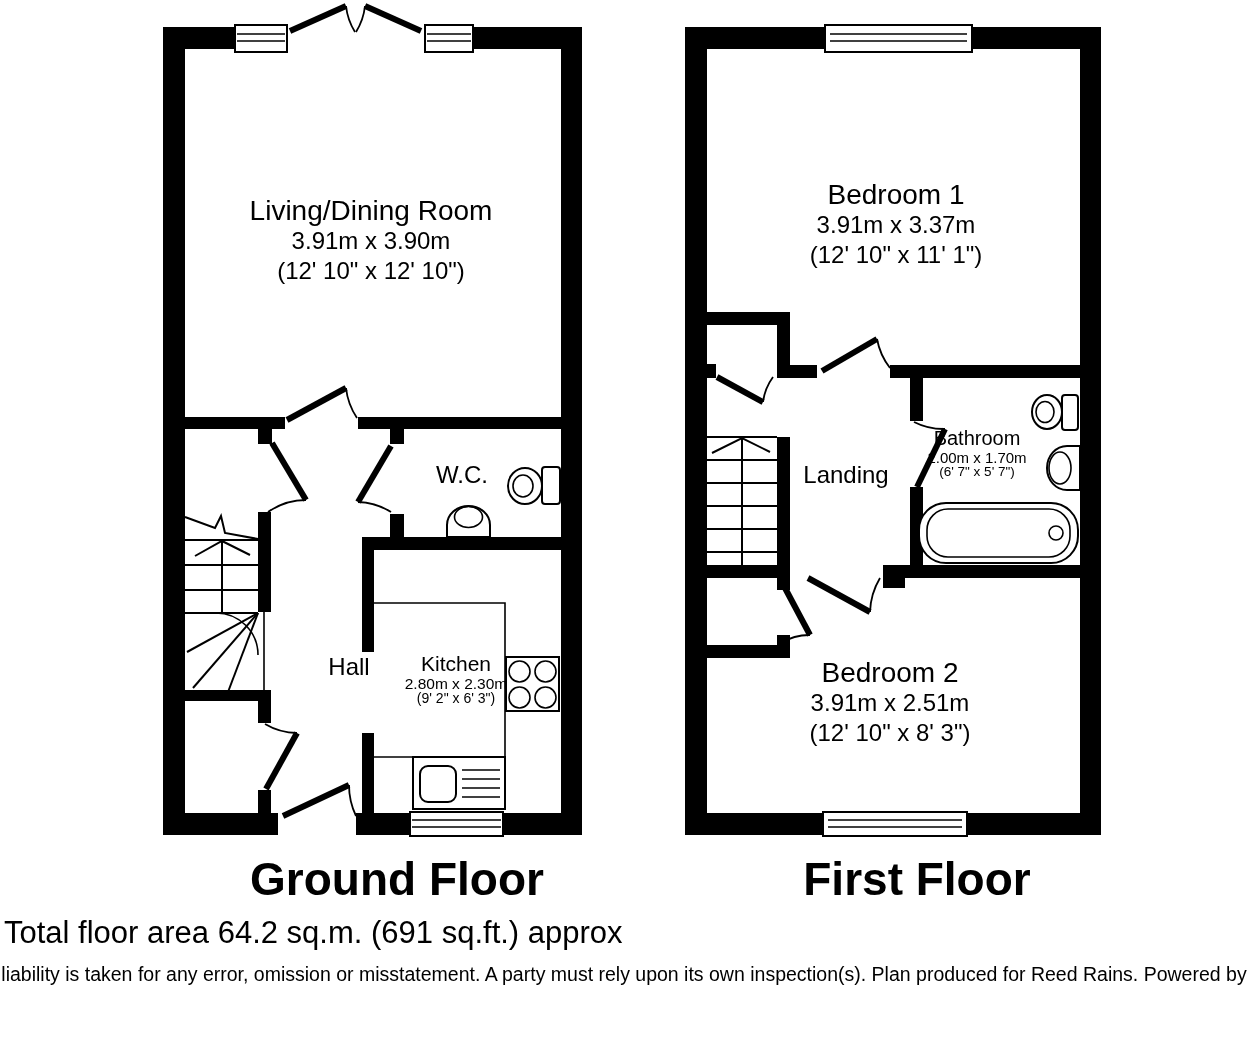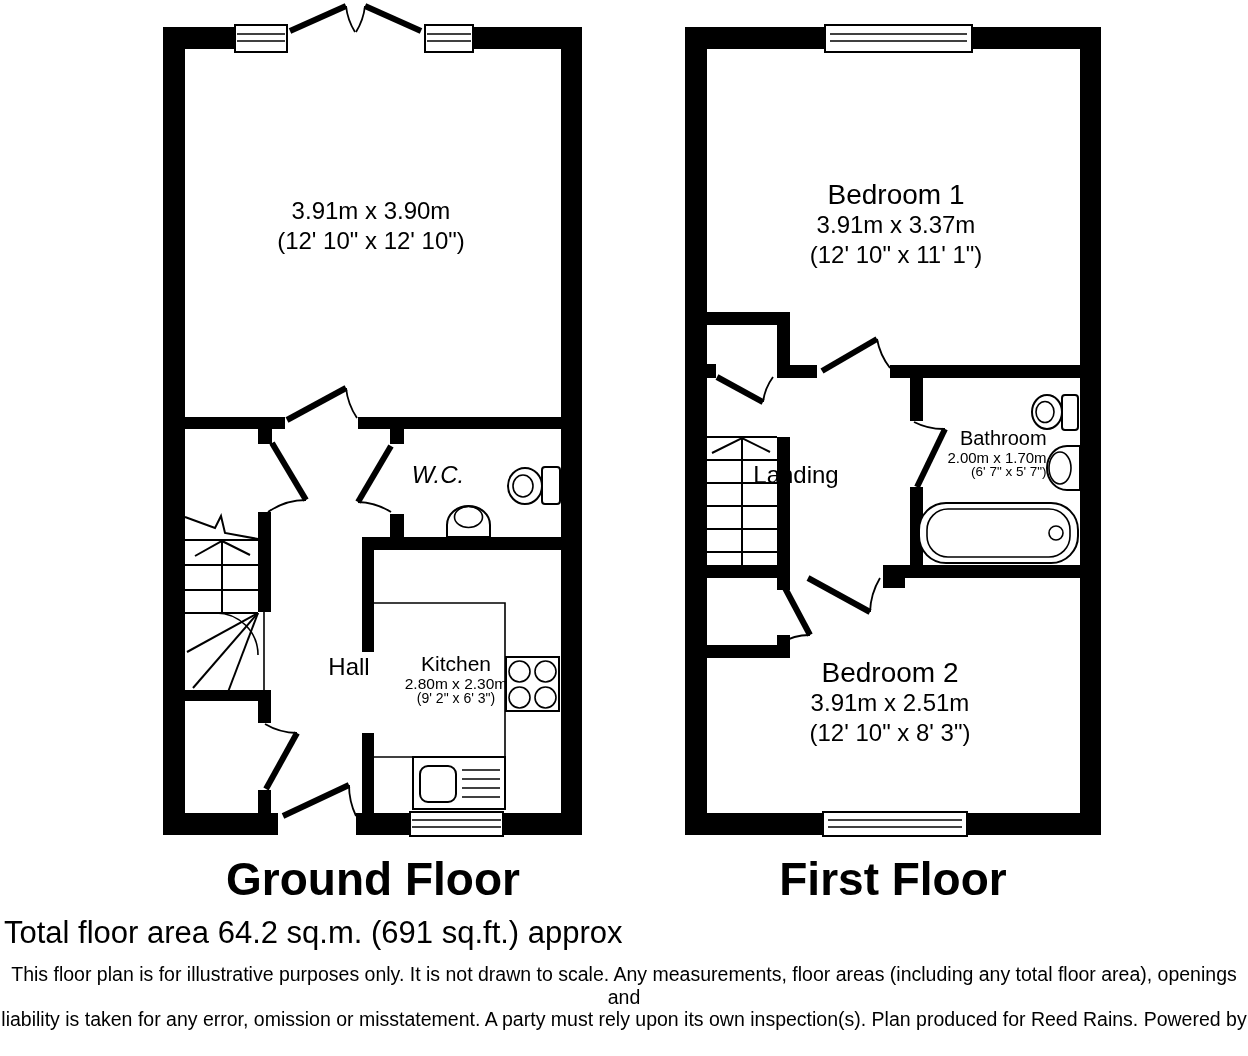--- a/index.html
+++ b/index.html
@@ -28,21 +28,21 @@
   .lbl{position:absolute;transform:translateX(-50%);text-align:center;white-space:nowrap;line-height:1.08;}
   .room-name{font-size:28px;}
   .room-dim{font-size:24px;line-height:1.25;}
   .room-name-sm{font-size:21px;}
   .room-dim-sm{font-size:15.5px;line-height:1.0;}
   .room-dim-xs{font-size:14px;line-height:1.1;}
   .bath-name{font-size:20px;}
   .bath-dim{font-size:15px;line-height:1.05;}
   .bath-dim-xs{font-size:13.5px;line-height:1.1;}
   .plain{font-size:24px;}
-  .floor-title{font-size:46px;font-weight:bold;}
+  .floor-title{font-size:46px;font-weight:bold;margin-left:24px;}
   .total{position:absolute;left:4px;top:915px;font-size:31px;}
   .disclaimer{position:absolute;left:0;top:963px;width:1248px;text-align:center;font-size:19.5px;line-height:22.5px;}
 </style>
 </head>
 <body>
 
 <svg width="1248" height="905" viewBox="0 0 1248 905">
 
   <g>
     <g>
@@ -238,56 +238,56 @@
     </g>
     <g>
       <rect class="fix" x="919" y="503" width="159" height="60" rx="27"></rect>
       <rect class="fix15" x="927" y="509" width="143" height="48" rx="21"></rect>
       <circle class="fix15" cx="1056" cy="533" r="7"></circle>
     </g>
   </g>
 </svg>
 
 <div class="lbl" style="left:371px;top:196px;">
+  <div class="room-name">Living/Dining Room</div>
   <div class="room-dim">3.91m x 3.90m</div>
   <div class="room-dim">(12' 10" x 12' 10")</div>
 </div>
 
-<div class="lbl plain" style="left:438px;top:462px;font-style:italic;">W.C.</div>
+<div class="lbl plain" style="left:462px;top:462px;">W.C.</div>
 
 <div class="lbl plain" style="left:316px;top:654px;margin-left:33px;">Hall</div>
 
 <div class="lbl" style="left:456px;top:653px;">
   <div class="room-name-sm">Kitchen</div>
   <div class="room-dim-sm">2.80m x 2.30m</div>
   <div class="room-dim-xs">(9' 2" x 6' 3")</div>
 </div>
 
 <div class="lbl" style="left:896px;top:180px;">
   <div class="room-name">Bedroom 1</div>
   <div class="room-dim">3.91m x 3.37m</div>
   <div class="room-dim">(12' 10" x 11' 1")</div>
 </div>
 
-<div class="lbl plain" style="left:796px;top:462px;">Landing</div>
-
-<div class="lbl" style="left:997px;top:428px;text-align:right;">
+<div class="lbl plain" style="left:846px;top:462px;">Landing</div>
+
+<div class="lbl" style="left:977px;top:428px;">
   <div class="bath-name">Bathroom</div>
   <div class="bath-dim">2.00m x 1.70m</div>
   <div class="bath-dim-xs">(6' 7" x 5' 7")</div>
 </div>
 
 <div class="lbl" style="left:890px;top:658px;">
   <div class="room-name">Bedroom 2</div>
   <div class="room-dim">3.91m x 2.51m</div>
   <div class="room-dim">(12' 10" x 8' 3")</div>
 </div>
 
 <div class="lbl floor-title" style="left:373px;top:855px;">Ground Floor</div>
 <div class="lbl floor-title" style="left:893px;top:855px;text-align:right;">First Floor</div>
 
 <div class="total">Total floor area 64.2 sq.m. (691 sq.ft.) approx</div>
 
 <div class="disclaimer">
-  <div>This floor plan is for illustrative purposes only. It is not drawn to scale. Any measurements, floor areas (including any total floor area), openings and</div>
   <div>liability is taken for any error, omission or misstatement. A party must rely upon its own inspection(s). Plan produced for Reed Rains. Powered by</div>
 
 </div>
 
 </body></html>

